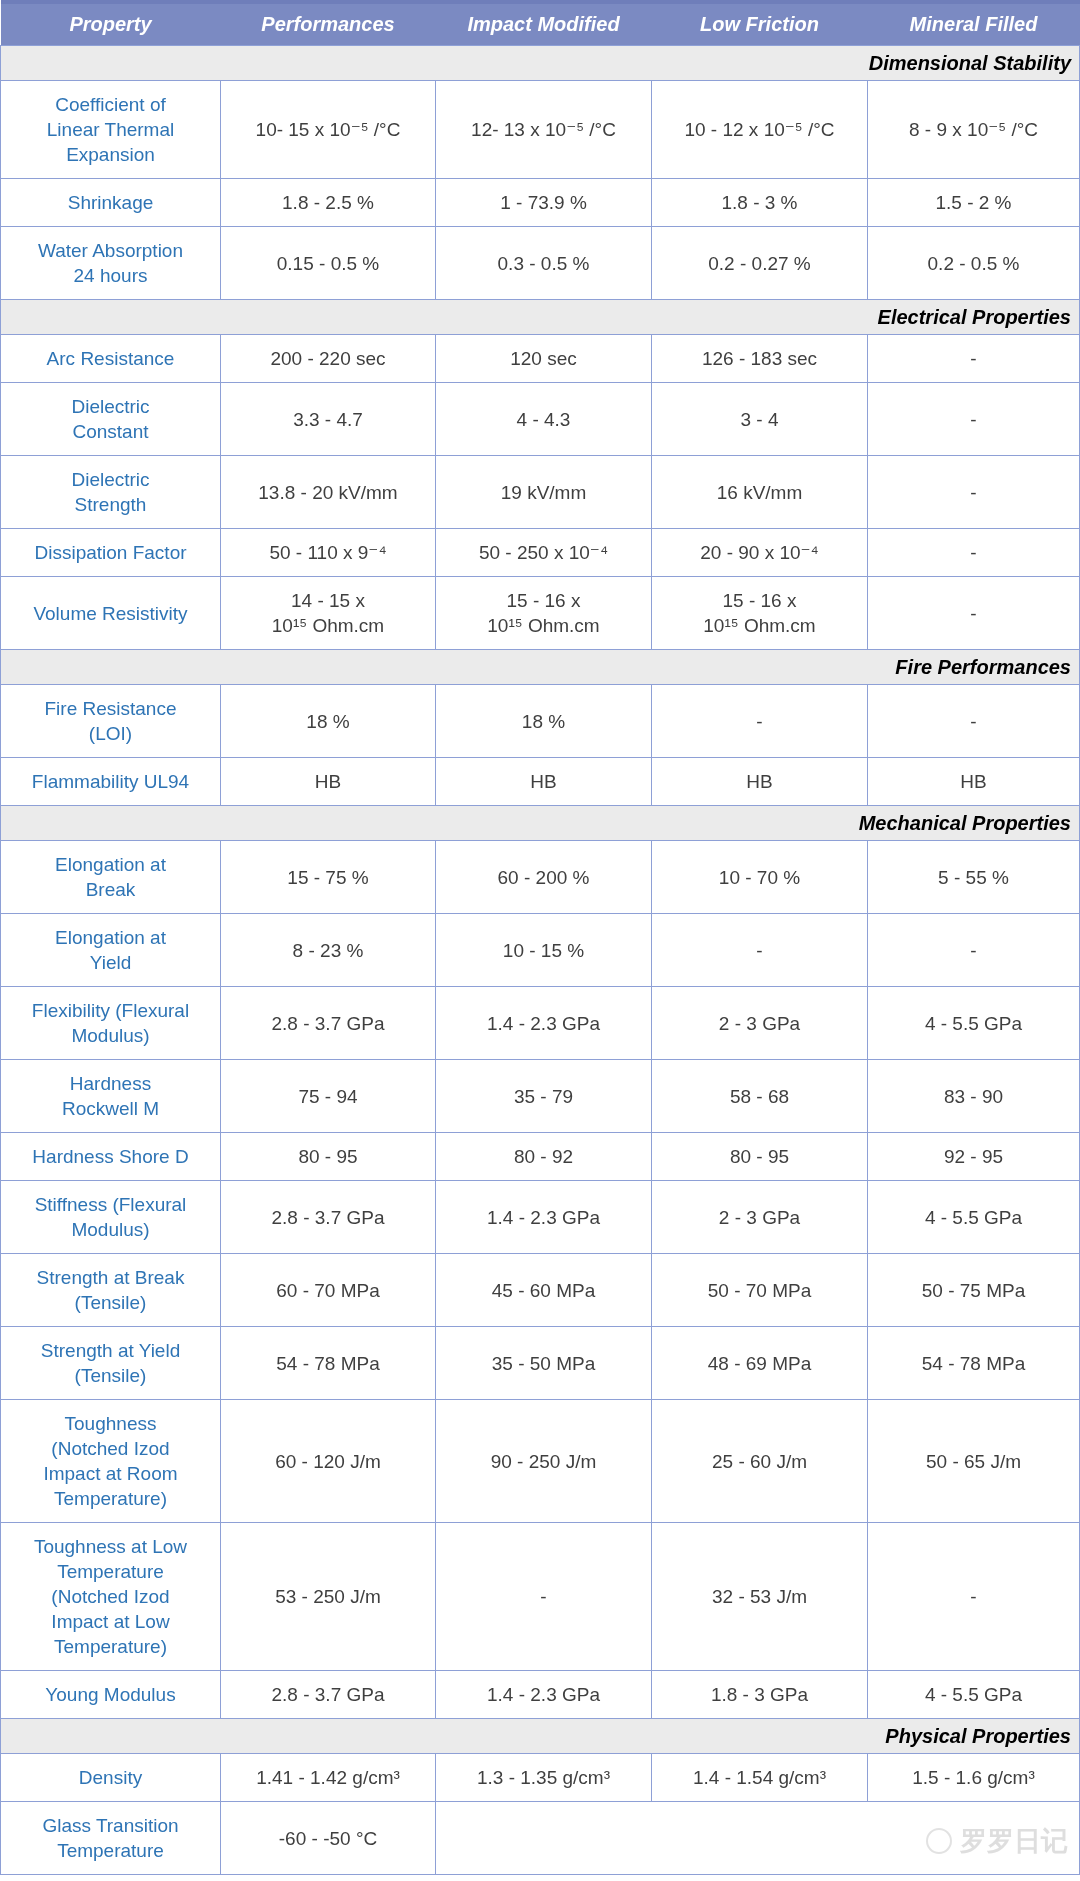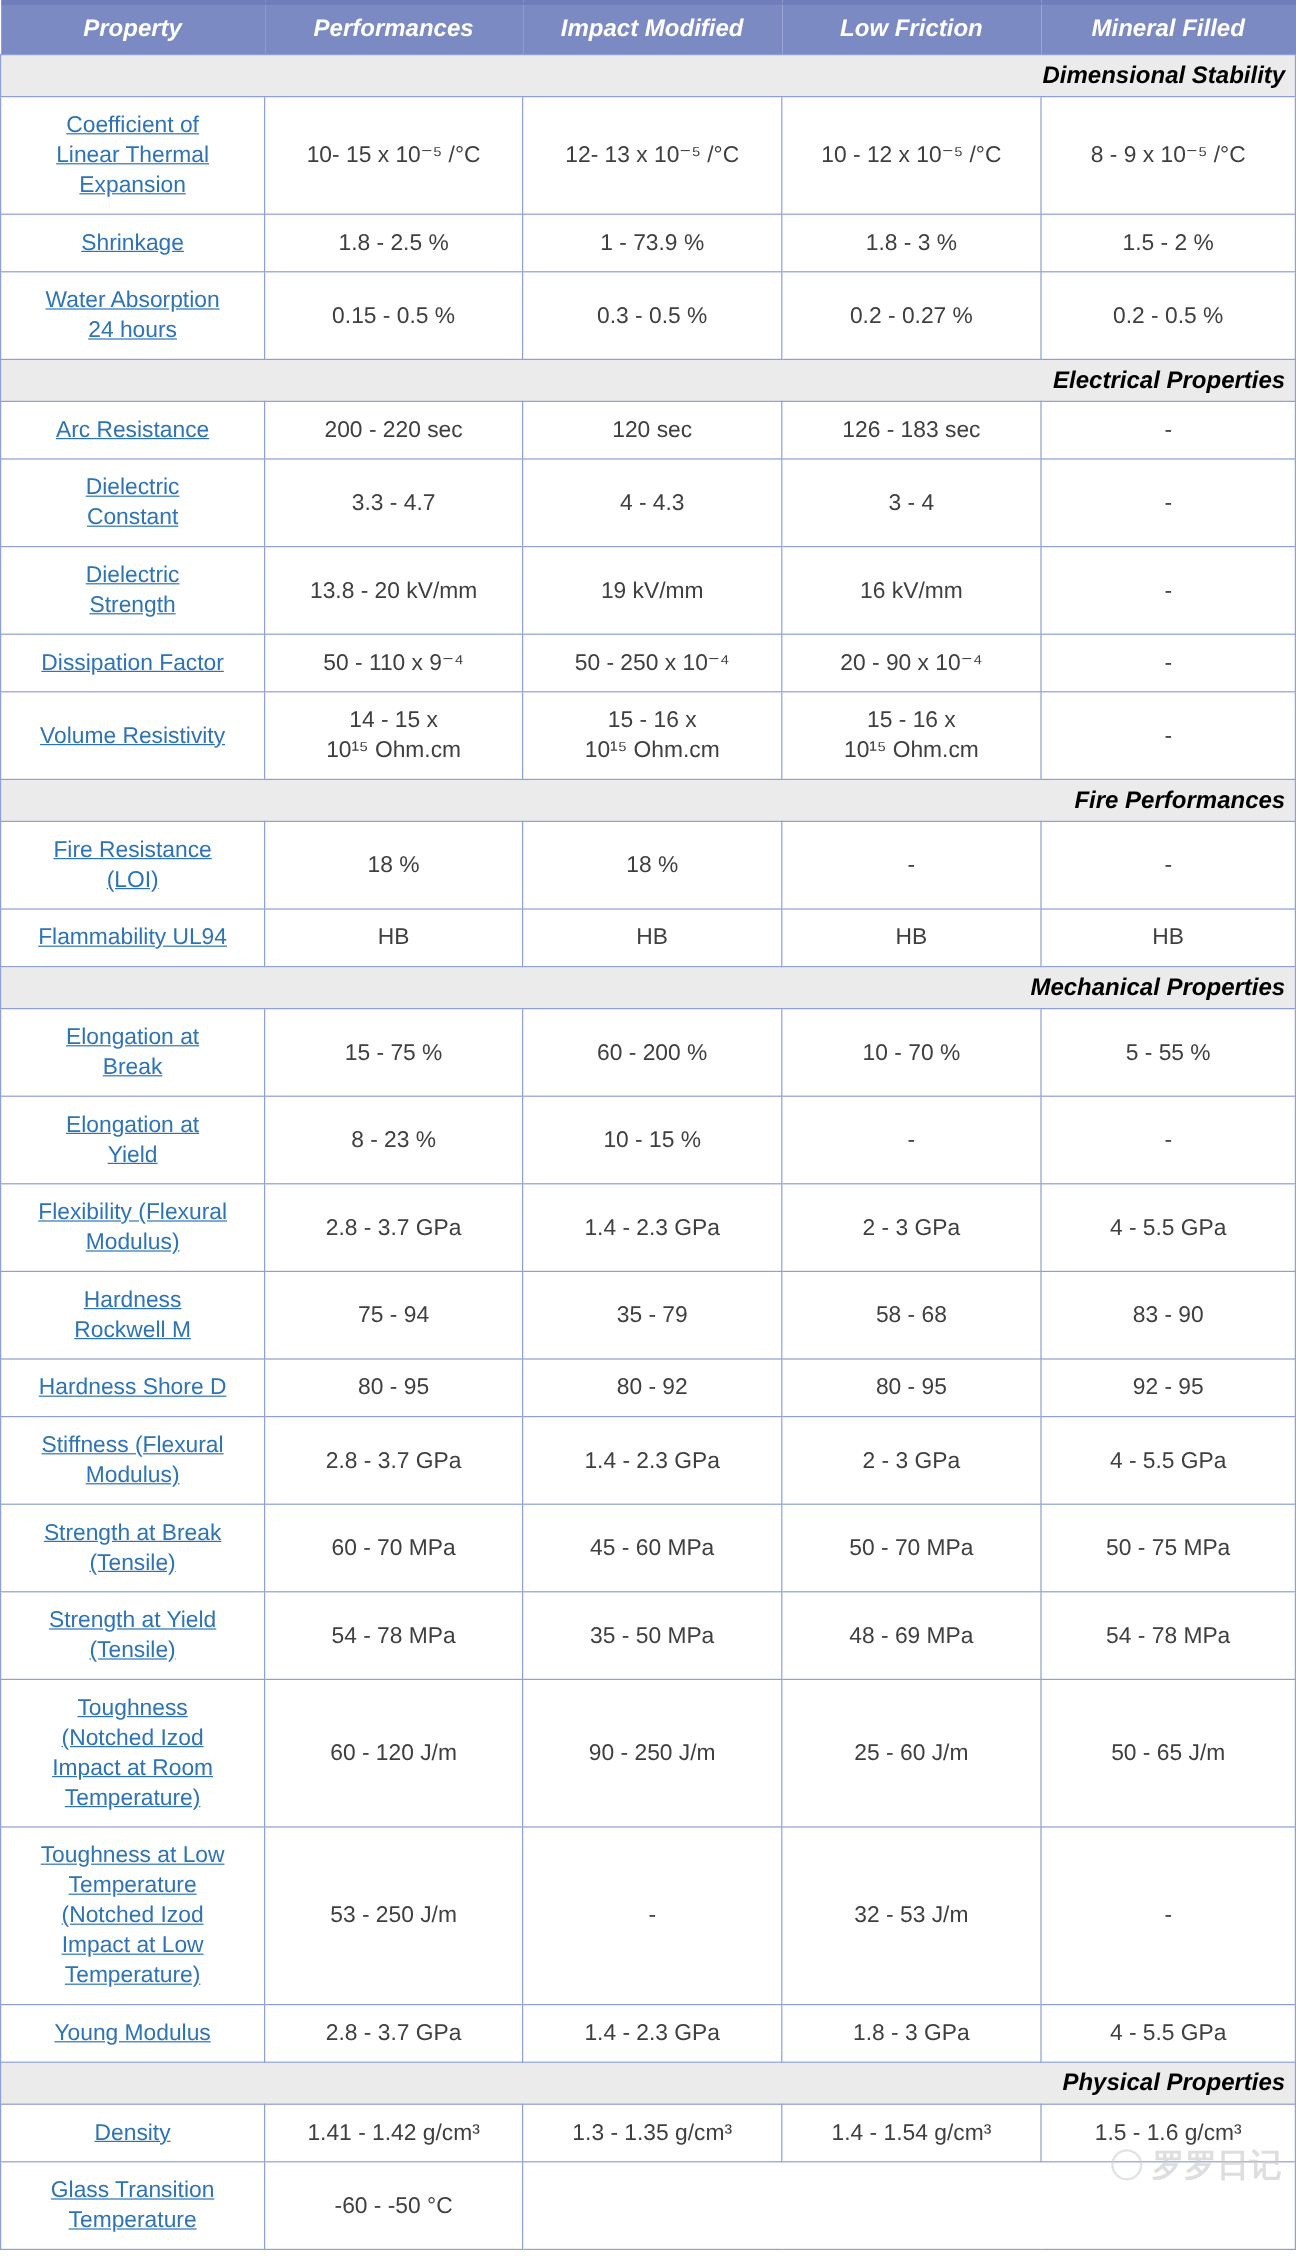--- a/index.html
+++ b/index.html
@@ -54,21 +54,20 @@
     font-weight:bold;
     font-style:italic;
     font-size:20px;
     text-align:right;
     padding:5px 8px;
     line-height:24px;
     white-space:normal;
   }
   td.prop-cell .prop-link{
     color:var(--link);
-    text-decoration:underline;
     cursor:pointer;
   }
   td.merged-empty{
     background:#ffffff;
   }
   .watermark{
     position:absolute;
     right:6px;
     top:1890px;
     z-index:3;
@@ -79,21 +78,21 @@
     white-space:nowrap;
     text-shadow:
       -2px -2px 0 #595959, 2px -2px 0 #595959,
       -2px 2px 0 #595959, 2px 2px 0 #595959,
       -2px 0 0 #595959, 2px 0 0 #595959,
       0 -2px 0 #595959, 0 2px 0 #595959;
   }
   .watermark-logo{
     position:absolute;
     right:12px;
-    top:1786px;
+    top:1823px;
     z-index:2;
     display:flex;
     align-items:center;
     gap:8px;
     color:#c9c9c9;
     opacity:0.6;
     font-size:27px;
     font-weight:bold;
     white-space:nowrap;
   }

